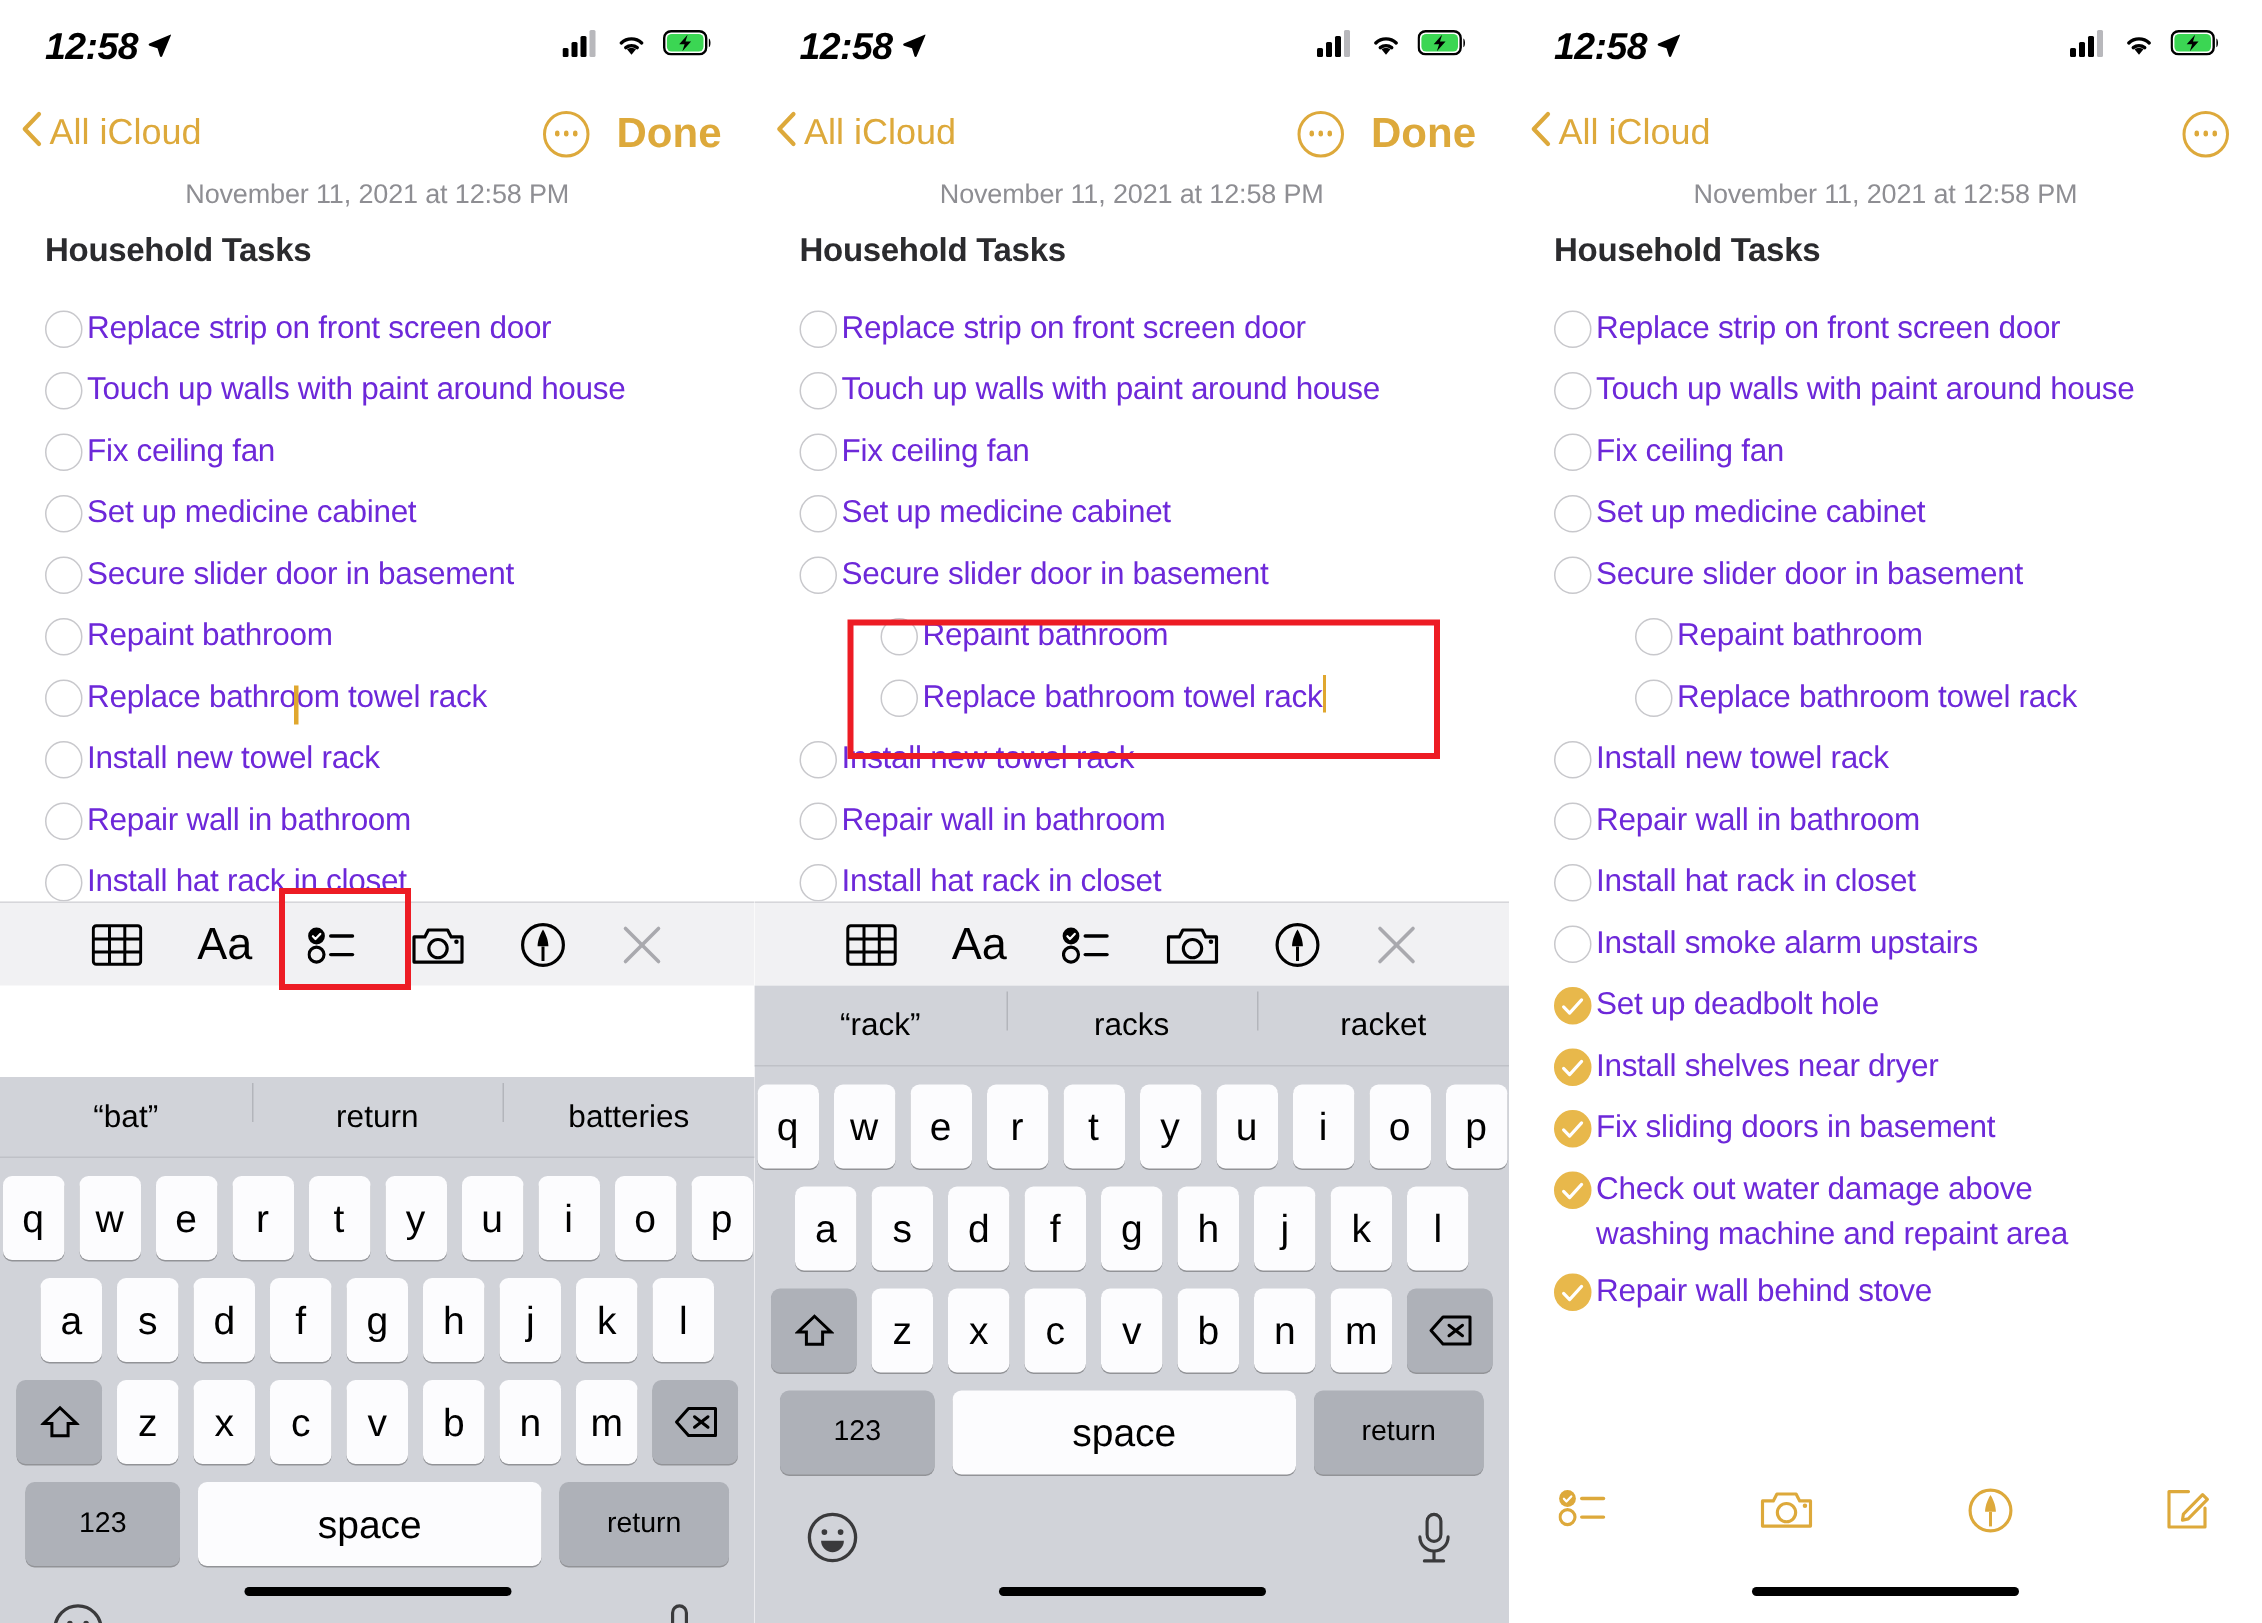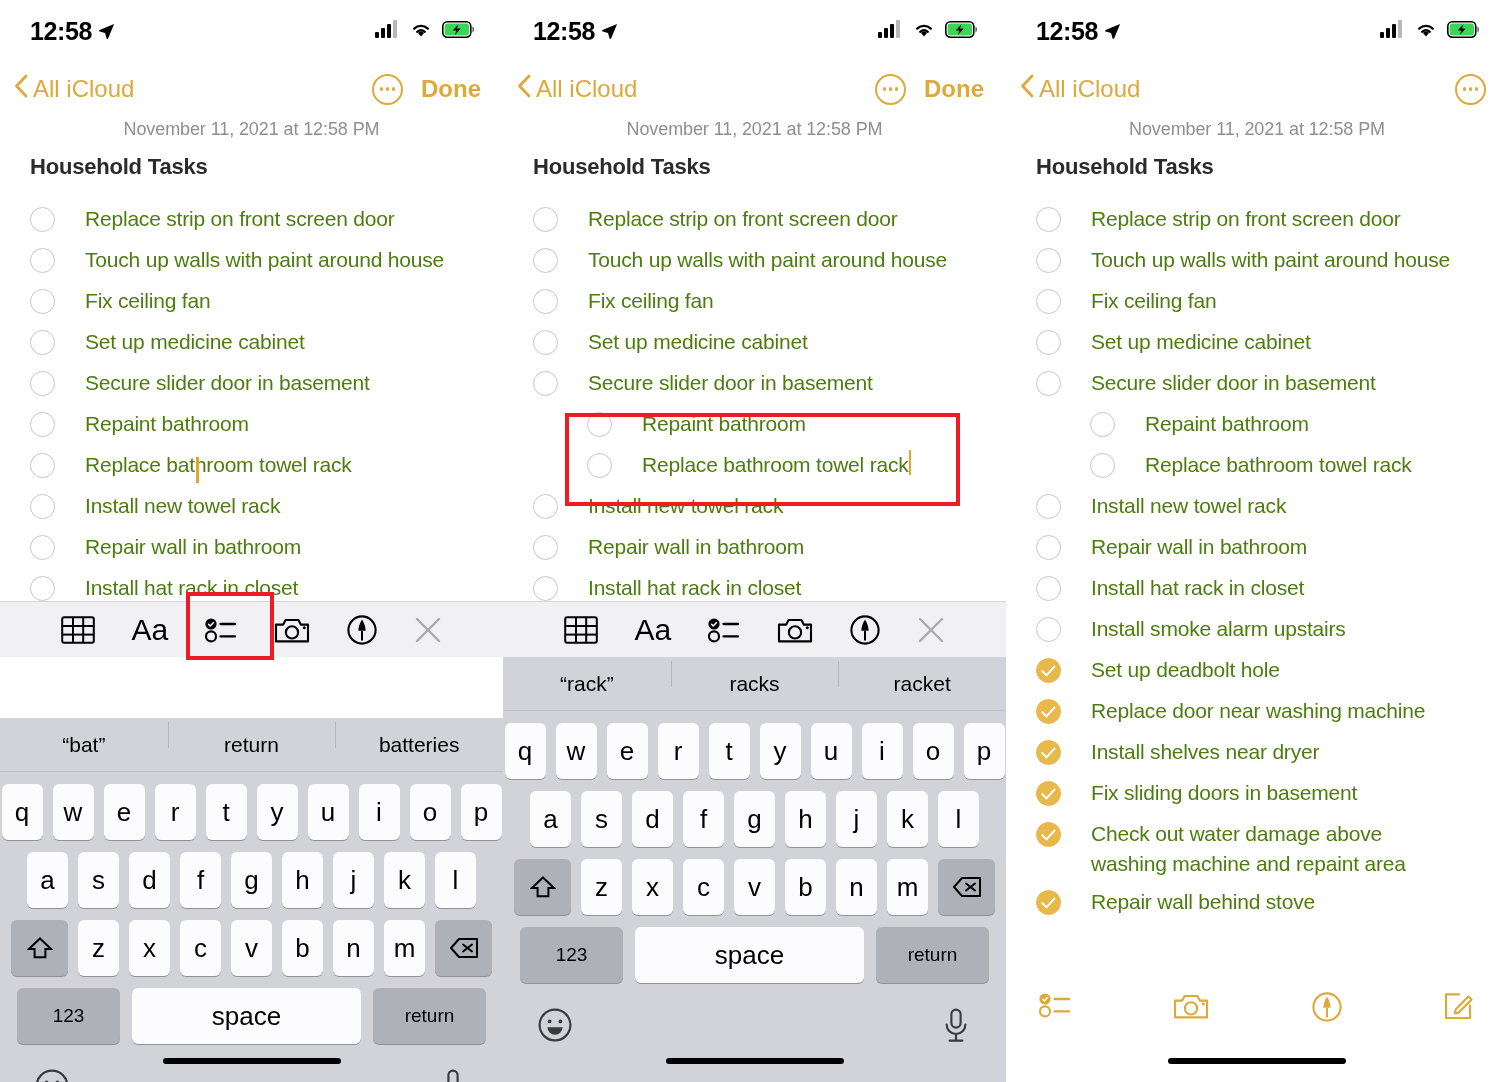--- a/index.html
+++ b/index.html
@@ -22,21 +22,21 @@
   
   .statusbar {
     height: 62px;
     display: flex; align-items: center;
     justify-content: space-between;
     padding: 0 28px 0 30px;
   }
   .sb-time {
     font-size: 25px; font-weight: bold; color: #000;
     letter-spacing: -0.4px;
-    display: flex; align-items: flex-end; gap: 6px;
+    display: flex; align-items: flex-end; gap: 6px; font-style: italic;
   }
   .sb-right { display: flex; align-items: center; gap: 9px; }
   .loc-arrow { display: inline-block; }
 
   
   .navbar {
     height: 54px;
     display: flex; align-items: center;
     padding: 0 22px 0 14px;
     position: relative;
@@ -44,21 +44,21 @@
   .nav-back {
     display: flex; align-items: center; gap: 5px;
     color: #DDA93B; font-size: 24px;
     cursor: pointer;
   }
   .nav-right {
     margin-left: auto;
     display: flex; align-items: center; gap: 18px;
   }
   .done-btn {
-    color: #DDA93B; font-size: 24px; font-weight: bold;
+    color: #DDA93B; font-size: 28px; font-weight: bold;
     cursor: pointer;
   }
   .ellipsis-circle {
     width: 31px; height: 31px; border-radius: 50%;
     border: 2px solid #DDA93B;
     display: flex; align-items: center; justify-content: center;
     gap: 2.5px;
     cursor: pointer;
   }
   .ellipsis-circle i {
@@ -95,22 +95,22 @@
     margin-top: 3px;
     background: #fff;
     cursor: pointer;
   }
   .circ.done {
     background: #E8B84B; border-color: #E8B84B;
     display: flex; align-items: center; justify-content: center;
   }
   .circ.done svg { display: block; }
   .check-label {
-    font-size: 21px; color: #4d7c0f;
-    margin-left: 30px;
+    font-size: 21px; color: #6d28d9;
+    margin-left: 3px;
     line-height: 30px;
     letter-spacing: -0.2px;
     white-space: pre-wrap;
   }
   .caret {
     display: inline-block;
     width: 2.5px; height: 25px;
     background: #E0A72E;
     vertical-align: -5px;
     margin-left: 0px;
@@ -776,28 +776,20 @@
             </svg>
           </span>
           <span class="check-label">Set up deadbolt hole</span>
         </div>
       <div class="check-row">
           <span class="circ done">
             <svg width="15" height="12" viewBox="0 0 15 12">
               <path d="M1.4 6.2l4 4.2L13.4 1.6" stroke="#fff" stroke-width="2.1" fill="none" stroke-linecap="round" stroke-linejoin="round"></path>
             </svg>
           </span>
-          <span class="check-label">Replace door near washing machine</span>
-        </div>
-      <div class="check-row">
-          <span class="circ done">
-            <svg width="15" height="12" viewBox="0 0 15 12">
-              <path d="M1.4 6.2l4 4.2L13.4 1.6" stroke="#fff" stroke-width="2.1" fill="none" stroke-linecap="round" stroke-linejoin="round"></path>
-            </svg>
-          </span>
           <span class="check-label">Install shelves near dryer</span>
         </div>
       <div class="check-row">
           <span class="circ done">
             <svg width="15" height="12" viewBox="0 0 15 12">
               <path d="M1.4 6.2l4 4.2L13.4 1.6" stroke="#fff" stroke-width="2.1" fill="none" stroke-linecap="round" stroke-linejoin="round"></path>
             </svg>
           </span>
           <span class="check-label">Fix sliding doors in basement</span>
         </div>

